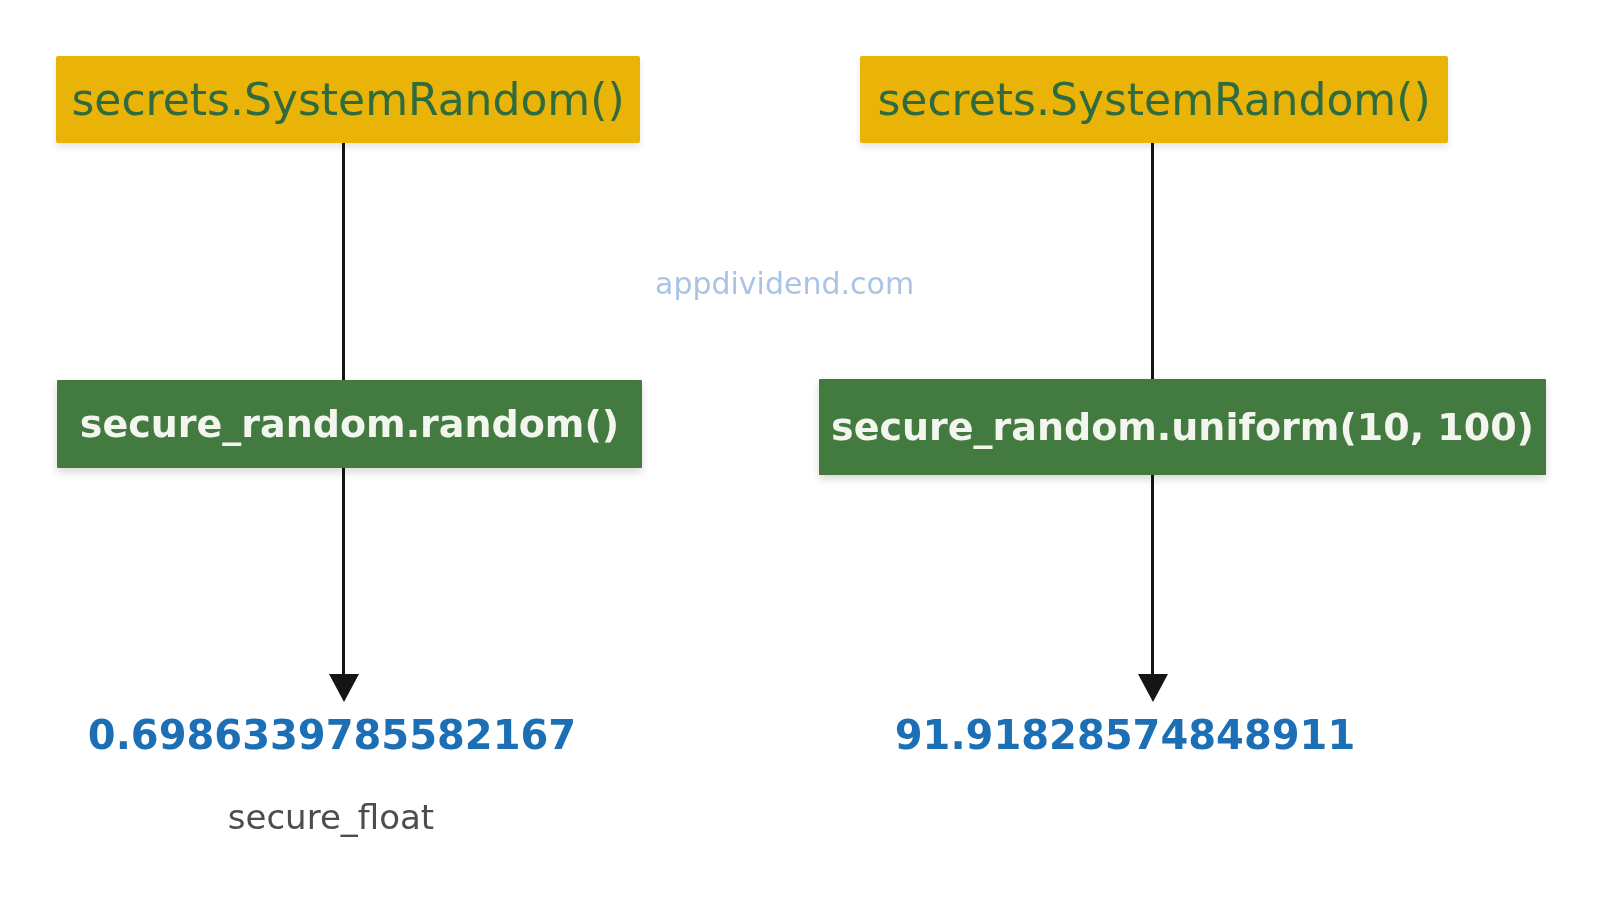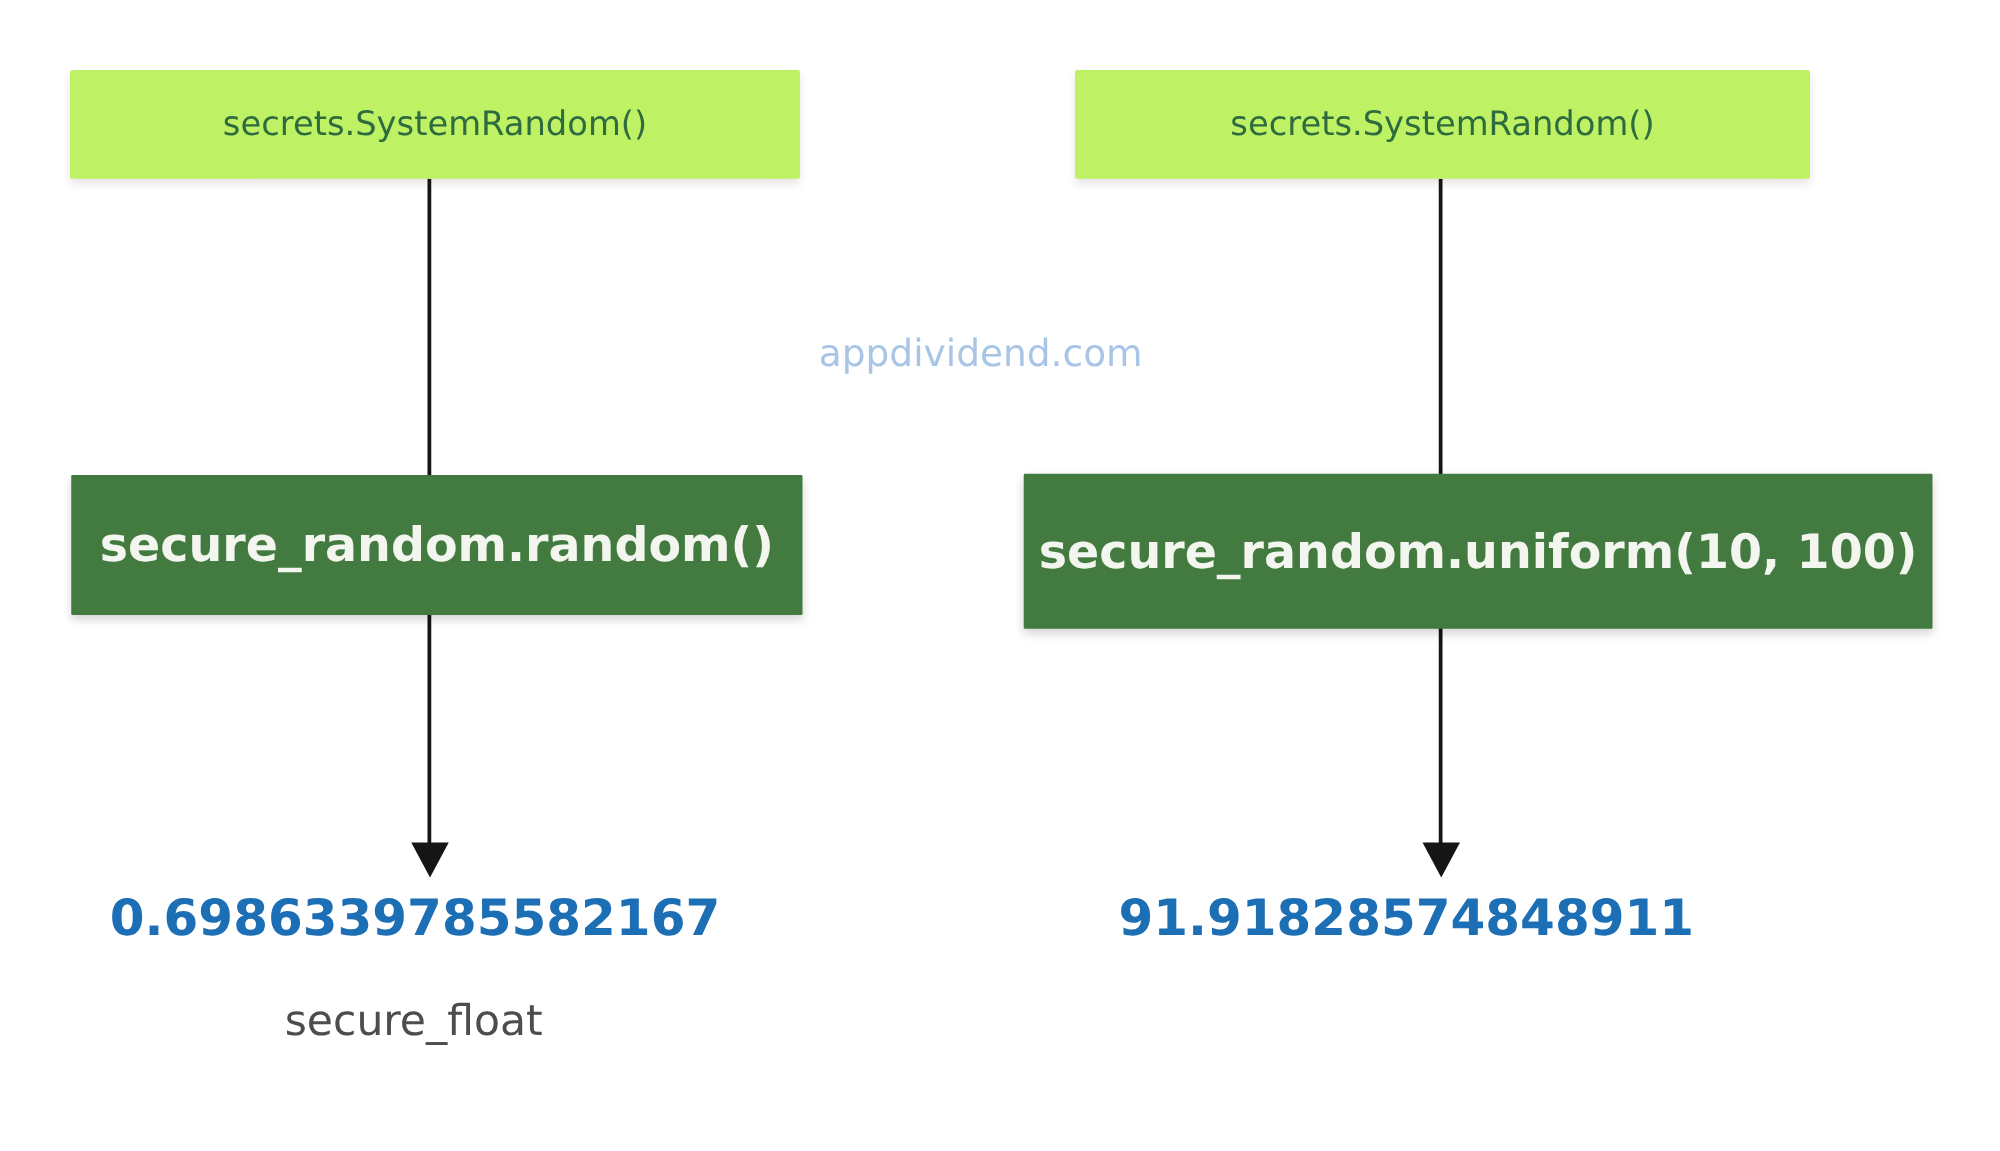--- a/index.html
+++ b/index.html
@@ -12,23 +12,23 @@
     width: 1600px;
     height: 921px;
     background: #ffffff;
     overflow: hidden;
     font-family: "DejaVu Sans", "Liberation Sans", sans-serif;
   }
 
   
   .source-box {
     position: absolute;
-    background: #bef264;
+    background: #eab308;
     color: #2e6b3e;
-    font-size: 27px;
+    font-size: 44px;
     display: flex;
     align-items: center;
     justify-content: center;
     border-radius: 2px;
     box-shadow: 0 4px 7px rgba(0,0,0,0.10);
     z-index: 2;
     white-space: nowrap;
   }
   .source-box.left  { left: 56px;  top: 56px; width: 584px; height: 87px; }
   .source-box.right { left: 860px; top: 56px; width: 588px; height: 87px; }
@@ -41,22 +41,22 @@
     font-size: 38px;
     font-weight: 600;
     display: flex;
     align-items: center;
     justify-content: center;
     border-radius: 1px;
     box-shadow: 0 4px 8px rgba(0,0,0,0.16);
     z-index: 2;
     white-space: nowrap;
   }
-  .method-box.left  { left: 57px;  top: 380px; width: 585px; height: 112px; }
-  .method-box.right { left: 819px; top: 379px; width: 727px; height: 124px; }
+  .method-box.left  { left: 57px;  top: 380px; width: 585px; height: 88px; }
+  .method-box.right { left: 819px; top: 379px; width: 727px; height: 96px; }
 
   
   .arrow-line {
     position: absolute;
     width: 3px;
     background: #151515;
     z-index: 1;
   }
   .arrow-line.left  { left: 342px;  top: 143px; height: 532px; }
   .arrow-line.right { left: 1151px; top: 143px; height: 532px; }

